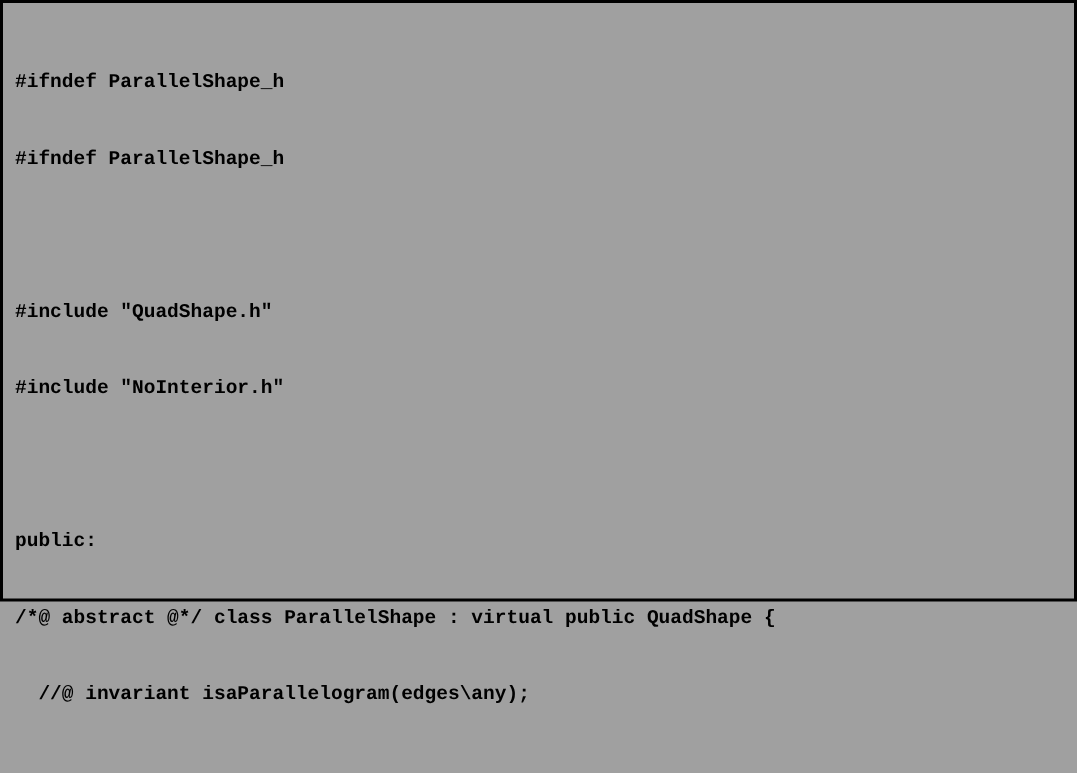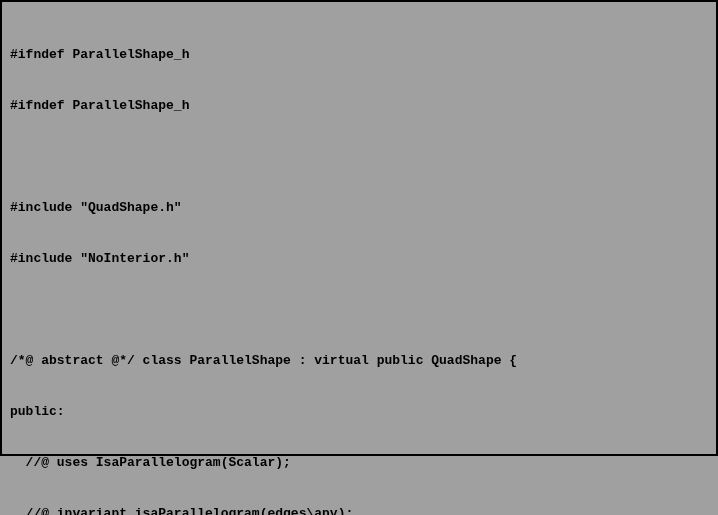--- a/index.html
+++ b/index.html
@@ -9,21 +9,21 @@
     }
     body {
       width: 718px;
       height: 515px;
       background: #a0a0a0;
       padding: 0;
       overflow: hidden;
     }
     .frame {
       width: 718px;
-      height: 456px;
+      height: 401px;
       border: 2px solid #000;
       padding: 10px 8px;
       background: #a0a0a0;
     }
     .code {
       font-family: "Courier New", Courier, monospace;
       font-size: 13px;
       line-height: 17px;
       color: #000;
       white-space: pre;
@@ -38,23 +38,22 @@
 <body>
 
 <div class="frame">
   <div class="code">
     <span class="line">#ifndef ParallelShape_h</span>
     <span class="line">#ifndef ParallelShape_h</span>
     <span class="line"></span>
     <span class="line">#include "QuadShape.h"</span>
     <span class="line">#include "NoInterior.h"</span>
     <span class="line"></span>
+    <span class="line">public:</span>
     <span class="line">/*@ abstract @*/ class ParallelShape : virtual public QuadShape {</span>
-    <span class="line">public:</span>
-    <span class="line">  //@ uses IsaParallelogram(Scalar);</span>
     <span class="line">  //@ invariant isaParallelogram(edges\any);</span>
     
     
     
     
     
     
     
     
     

